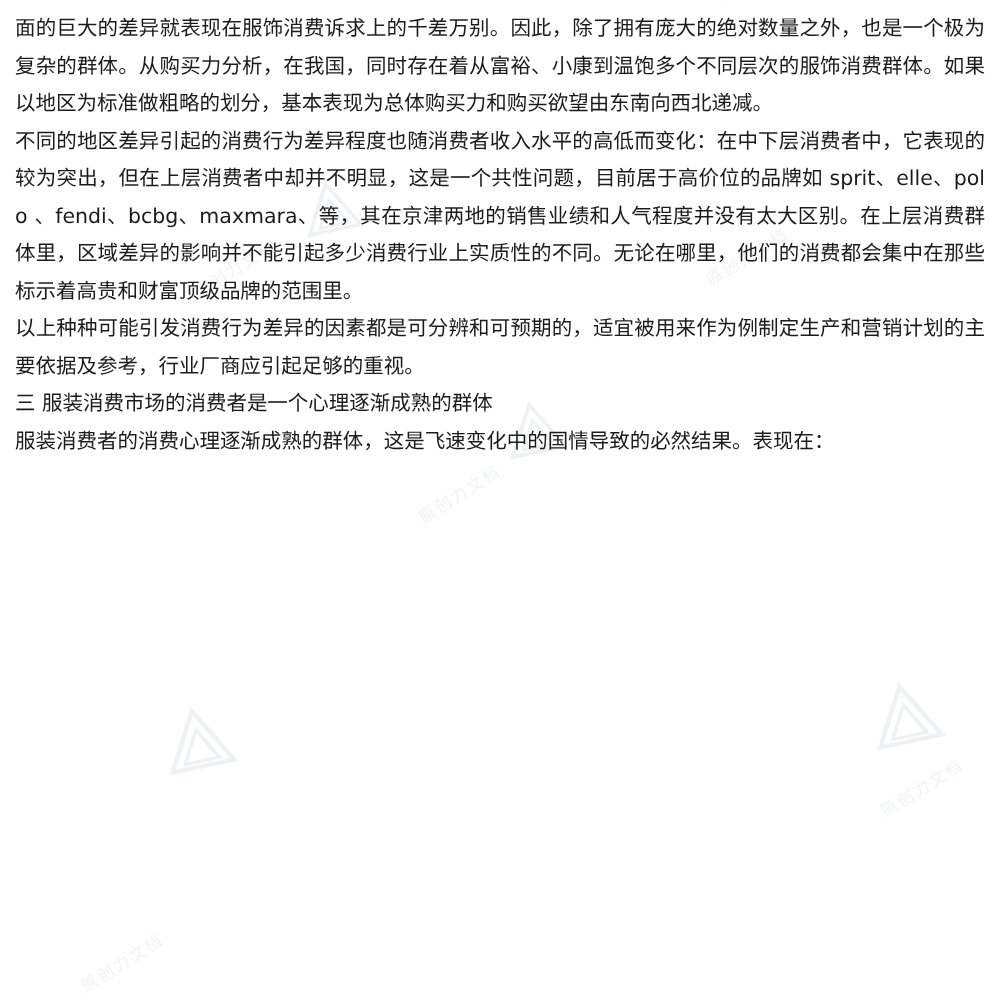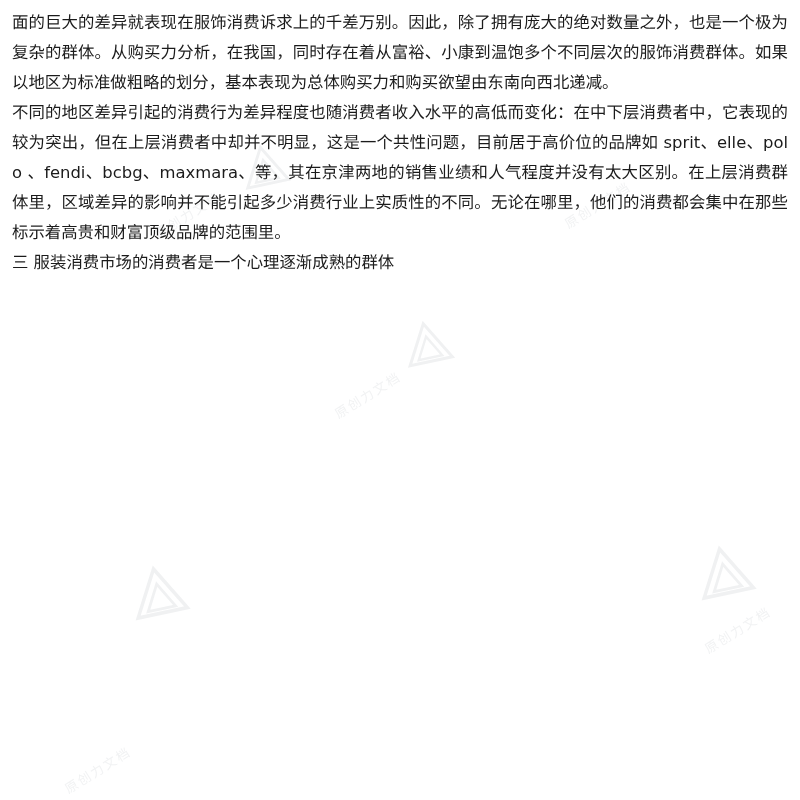--- a/index.html
+++ b/index.html
@@ -121,17 +121,19 @@
         <path d="M50 12 L86 76 L14 76 Z" fill="none" stroke="#e4e6e8" stroke-width="5"></path>
         <path d="M50 34 L70 70 L30 70 Z" fill="none" stroke="#e4e6e8" stroke-width="4"></path>
       </svg>
     </span>
   </div>
 
   <div id="text-layer">
     <div class="doc-body">
       <p class="para clip-top">素密切相关。中国是个具有古老历史、悠久传统、幅员广阔、民族为多的国家，其服饰消费者在上述种种方面的巨大的差异就表现在服饰消费诉求上的千差万别。因此，除了拥有庞大的绝对数量之外，也是一个极为复杂的群体。从购买力分析，在我国，同时存在着从富裕、小康到温饱多个不同层次的服饰消费群体。如果以地区为标准做粗略的划分，基本表现为总体购买力和购买欲望由东南向西北递减。</p>
       <p class="para">不同的地区差异引起的消费行为差异程度也随消费者收入水平的高低而变化：在中下层消费者中，它表现的较为突出，但在上层消费者中却并不明显，这是一个共性问题，目前居于高价位的品牌如 sprit、elle、polo 、fendi、bcbg、maxmara、等，其在京津两地的销售业绩和人气程度并没有太大区别。在上层消费群体里，区域差异的影响并不能引起多少消费行业上实质性的不同。无论在哪里，他们的消费都会集中在那些标示着高贵和财富顶级品牌的范围里。</p>
+      <p class="para">以上种种可能引发消费行为差异的因素都是可分辨和可预期的，适宜被用来作为例制定生产和营销计划的主要依据及参考，行业厂商应引起足够的重视。</p>
       <p class="para heading">三  服装消费市场的消费者是一个心理逐渐成熟的群体</p>
+      <p class="para">服装消费者的消费心理逐渐成熟的群体，这是飞速变化中的国情导致的必然结果。表现在：</p>
     </div>
   </div>
 
 </div>
 
 </body></html>

